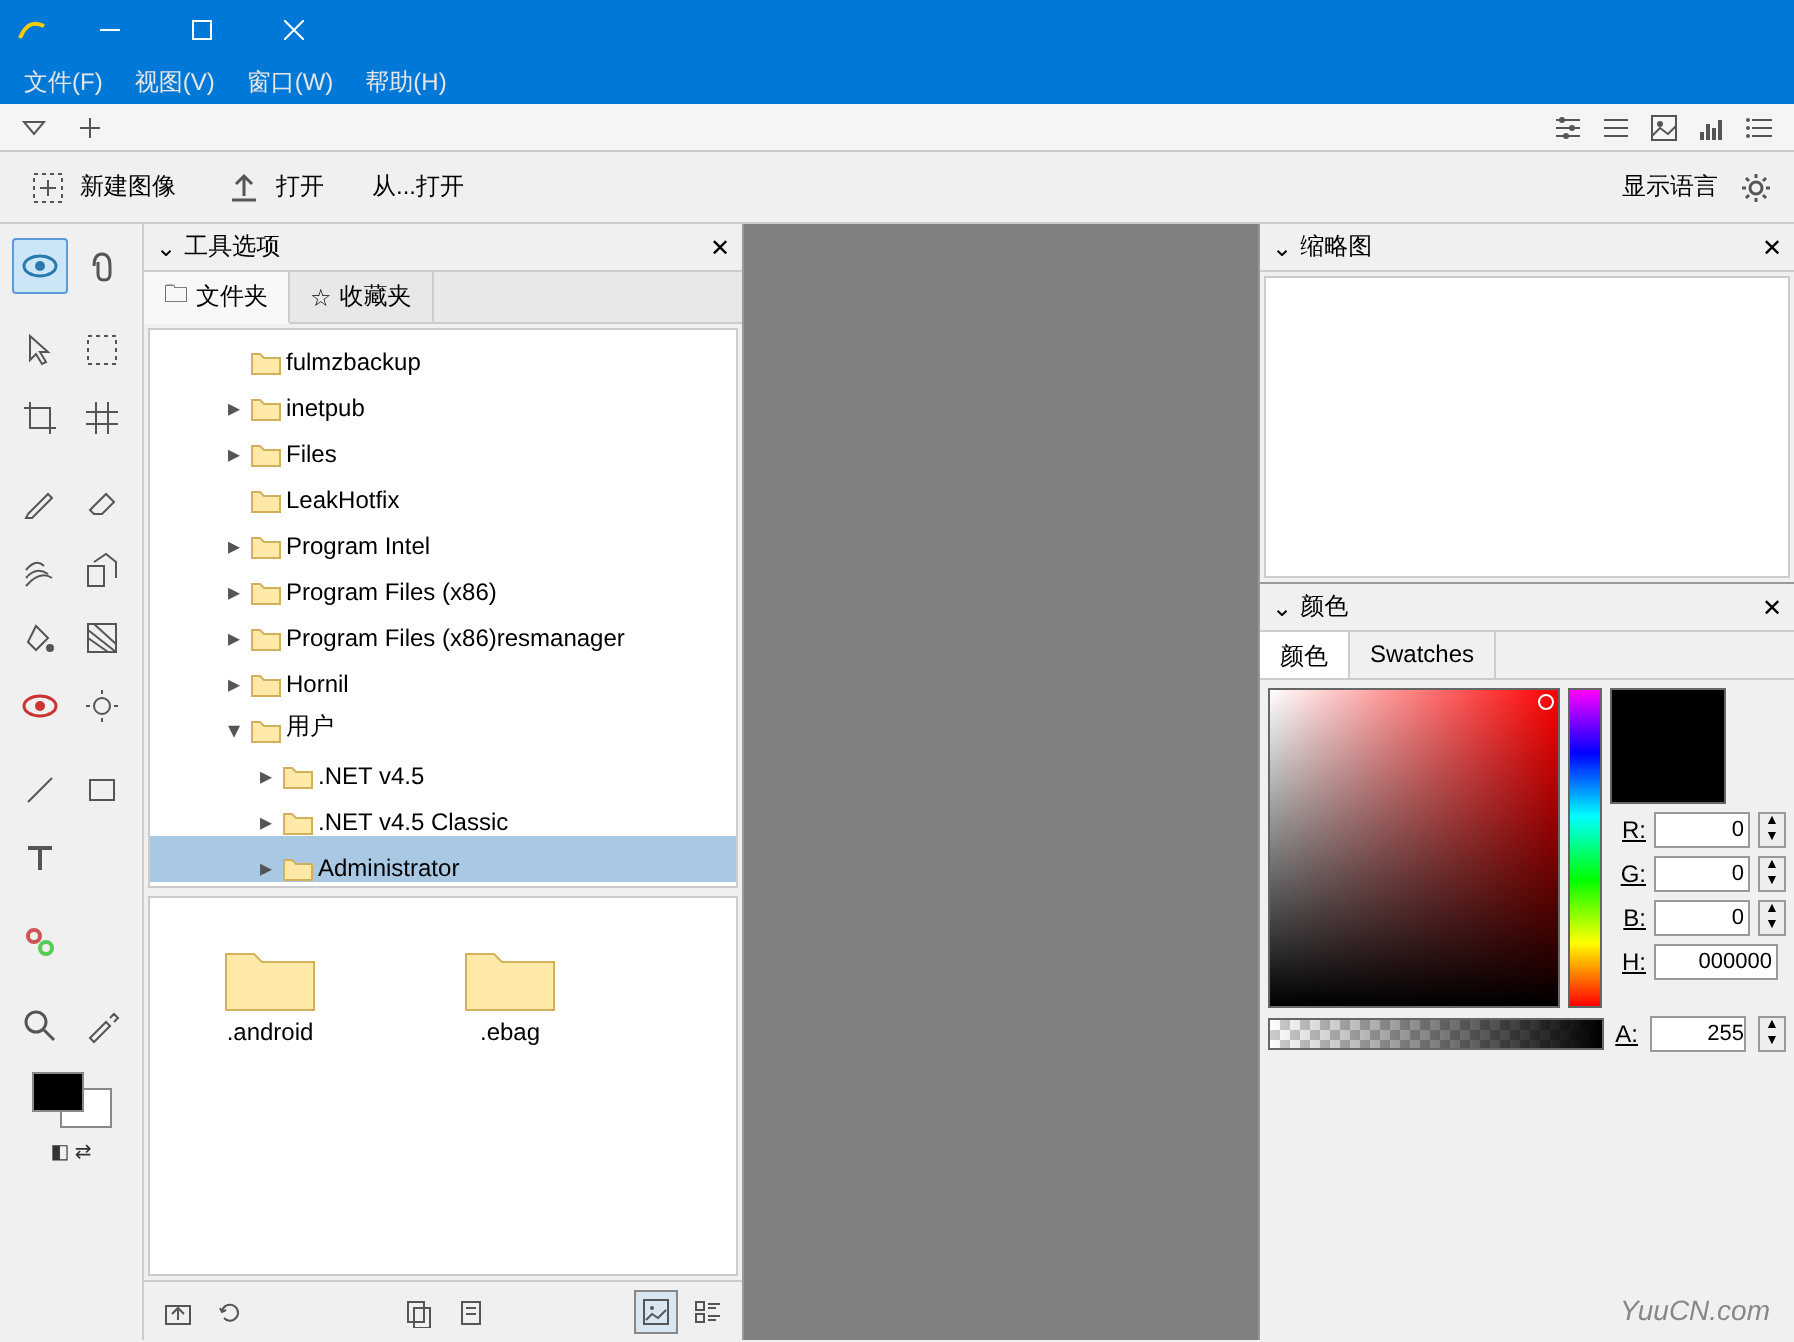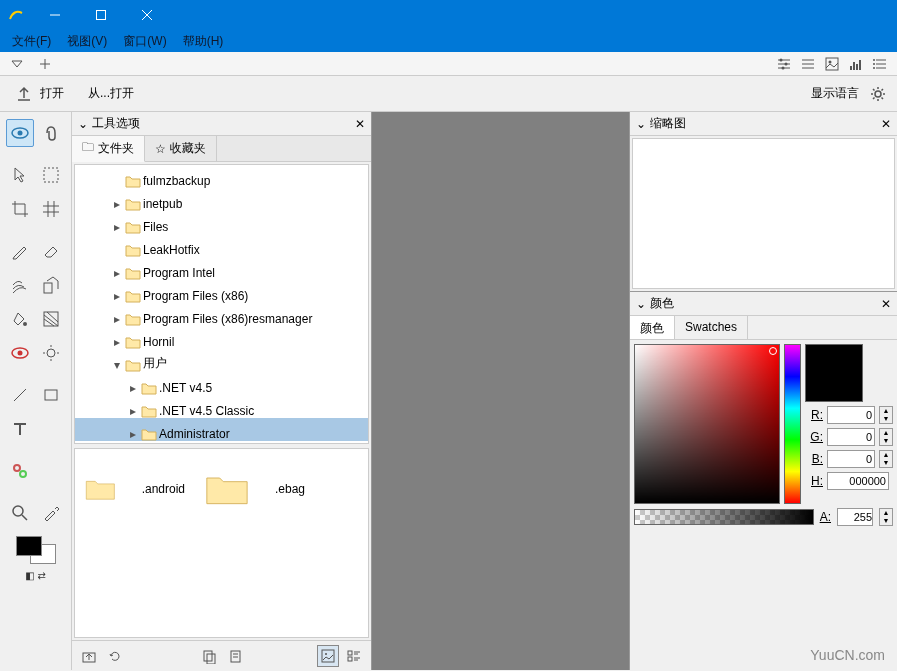--- a/index.html
+++ b/index.html
@@ -3,21 +3,21 @@
 <meta charset="utf-8">
 <style>
 *{box-sizing:border-box;margin:0;padding:0;font-family:"Microsoft YaHei",Arial,sans-serif;font-size:12px;user-select:none}
 body{width:897px;height:671px;background:#f0f0f0;overflow:hidden;position:relative}
 .titlebar{height:30px;background:#0078d7;color:#fff;display:flex;align-items:center;padding-left:8px}
 .titlebar-icon{width:16px;height:16px;margin-right:8px}
 .titlebar-title{flex:1;font-size:12px}
 .win-controls{display:flex;height:100%}
 .win-btn{width:46px;height:100%;display:flex;align-items:center;justify-content:center;color:#fff}
 .win-btn.close{background:transparent}
-.menubar{height:22px;background:#0078d7;color:#0f172a;display:flex;align-items:center;padding:0 4px;font-size:12px}
+.menubar{height:22px;background:#0078d7;color:#e5e5e5;display:flex;align-items:center;padding:0 4px;font-size:12px}
 .menu-item{padding:0 8px;height:100%;display:flex;align-items:center}
 .toolbar1{height:24px;background:#f5f5f5;border-bottom:1px solid #ccc;display:flex;align-items:center;padding:0 6px;justify-content:space-between}
 .tb1-left{display:flex;gap:6px;align-items:center}
 .tb1-right{display:flex;gap:2px}
 .icon-btn{width:22px;height:22px;display:flex;align-items:center;justify-content:center;border:1px solid transparent}
 .toolbar2{height:36px;background:#f0f0f0;border-bottom:1px solid #ccc;display:flex;align-items:center;padding:0 8px;justify-content:space-between}
 .tb2-left{display:flex;gap:12px;align-items:center}
 .tb2-item{display:flex;align-items:center;gap:6px;padding:4px 6px}
 .tb2-right{display:flex;gap:8px;align-items:center}
 .main{display:flex;height:558px;background:#808080}
@@ -33,21 +33,21 @@
 .panel-header .chev{margin-right:4px}
 .tabs{height:26px;display:flex;border-bottom:1px solid #ccc;background:#e8e8e8}
 .tab{padding:4px 10px;display:flex;align-items:center;gap:4px;border-right:1px solid #ccc}
 .tab.active{background:#f8f8f8;border-bottom:1px solid #f8f8f8;margin-bottom:-1px}
 .tree{flex:0 0 280px;overflow-y:auto;background:#fff;border:1px solid #ccc;margin:2px}
 .tree-item{display:flex;align-items:flex-end;height:23px;padding-left:8px;gap:2px}
 .tree-item.selected{background:#a8c8e4}
 .tree-item .exp{width:12px;text-align:center;color:#555}
 .tree-item .fld{width:16px;height:14px}
 .thumbs{flex:1;background:#fff;border:1px solid #ccc;margin:2px;display:flex;gap:20px;padding:20px 10px;align-items:flex-start}
-.thumb{display:flex;flex-direction:row;align-items:center;gap:26px;width:100px}
+.thumb{display:flex;flex-direction:column;align-items:center;gap:0;width:100px}
 .thumb-icon{width:48px;height:40px}
 .bottom-bar{height:30px;background:#f0f0f0;border-top:1px solid #ccc;display:flex;align-items:center;padding:0 6px;gap:8px;justify-content:space-between}
 .bb-group{display:flex;gap:4px}
 .canvas-area{flex:1;background:#808080}
 .right-panel{width:268px;background:#f0f0f0;display:flex;flex-direction:column;border-left:1px solid #999}
 .right-thumb{height:180px;border-bottom:1px solid #999;display:flex;flex-direction:column}
 .right-thumb-body{flex:1;background:#fff;margin:2px;border:1px solid #ccc}
 .color-panel{flex:1;display:flex;flex-direction:column}
 .color-tabs{height:24px;display:flex;border-bottom:1px solid #ccc}
 .ctab{padding:4px 10px;border-right:1px solid #ccc}
@@ -59,21 +59,21 @@
 .hue-strip{width:18px;height:160px;background:linear-gradient(to bottom,#f0f,#00f,#0ff,#0f0,#ff0,#f00);border:1px solid #666}
 .preview{width:58px;height:58px;background:#000;border:1px solid #666}
 .rgb-inputs{display:flex;flex-direction:column;gap:4px;margin-left:4px}
 .rgb-row{display:flex;align-items:center;gap:4px}
 .rgb-row label{width:14px;text-align:right;text-decoration:underline}
 .rgb-row input{width:48px;height:18px;border:1px solid #999;text-align:right;padding-right:2px;font-size:11px}
 .spin{width:14px;height:18px;display:flex;flex-direction:column;border:1px solid #999}
 .spin div{flex:1;font-size:7px;text-align:center;line-height:7px;background:#eee}
 .alpha-row{display:flex;align-items:center;gap:6px}
 .alpha-grad{flex:1;height:16px;background:linear-gradient(to right,transparent,#000),repeating-conic-gradient(#ccc 0 25%,#fff 0 50%) 0 0/10px 10px;border:1px solid #666}
-.watermark{position:absolute;bottom:8px;right:12px;color:#888;font-size:14px;}
+.watermark{position:absolute;bottom:8px;right:12px;color:#888;font-size:14px;font-style:italic}
 svg{display:block}
 </style>
 </head>
 <body>
 
 <div class="titlebar">
   <svg class="titlebar-icon" viewBox="0 0 16 16">
       <path d="M2 12 Q6 2 14 6" stroke="#ffcc00" stroke-width="2" fill="none"></path>
     </svg>
   <div class="win-controls">
@@ -158,20 +158,28 @@
           <circle cx="2" cy="4" r="1" fill="#555"></circle>
           <circle cx="2" cy="8" r="1" fill="#555"></circle>
           <circle cx="2" cy="12" r="1" fill="#555"></circle>
         </svg>
       </span>
   </div>
 </div>
 
 <div class="toolbar2">
   <div class="tb2-left">
+    <div class="tb2-item">
+      <svg width="20" height="20">
+          <rect x="3" y="3" width="14" height="14" fill="none" stroke="#555" stroke-dasharray="2 2"></rect>
+          <line x1="10" y1="6" x2="10" y2="14" stroke="#555"></line>
+          <line x1="6" y1="10" x2="14" y2="10" stroke="#555"></line>
+        </svg>
+      <span>新建图像</span>
+    </div>
     <div class="tb2-item">
       <svg width="20" height="20">
           <path d="M10 14 L10 4 M6 8 L10 4 L14 8" stroke="#555" fill="none" stroke-width="1.5"></path>
           <line x1="4" y1="16" x2="16" y2="16" stroke="#555" stroke-width="1.5"></line>
         </svg>
       <span>打开</span>
     </div>
     <div class="tb2-item">
       <span>从...打开</span>
     </div>
@@ -573,21 +581,21 @@
               <div class="rgb-row">
                   <label>H:</label>
                   <input style="width: 62px;" value="000000">
                 </div>
             </div>
           </div>
         </div>
         <div class="alpha-row">
           <div class="alpha-grad"></div>
           <label style="text-decoration:underline">A:</label>
-          <input style="width: 36px; height: 18px; border: 1px solid rgb(153, 153, 153); text-align: right; font-size: 11px;" value="255">
+          <input style="width: 48px; height: 18px; border: 1px solid rgb(153, 153, 153); text-align: right; font-size: 11px;" value="255">
           <div class="spin">
               <div>▲</div>
               <div>▼</div>
             </div>
         </div>
       </div>
     </div>
   </div>
 </div>
 

